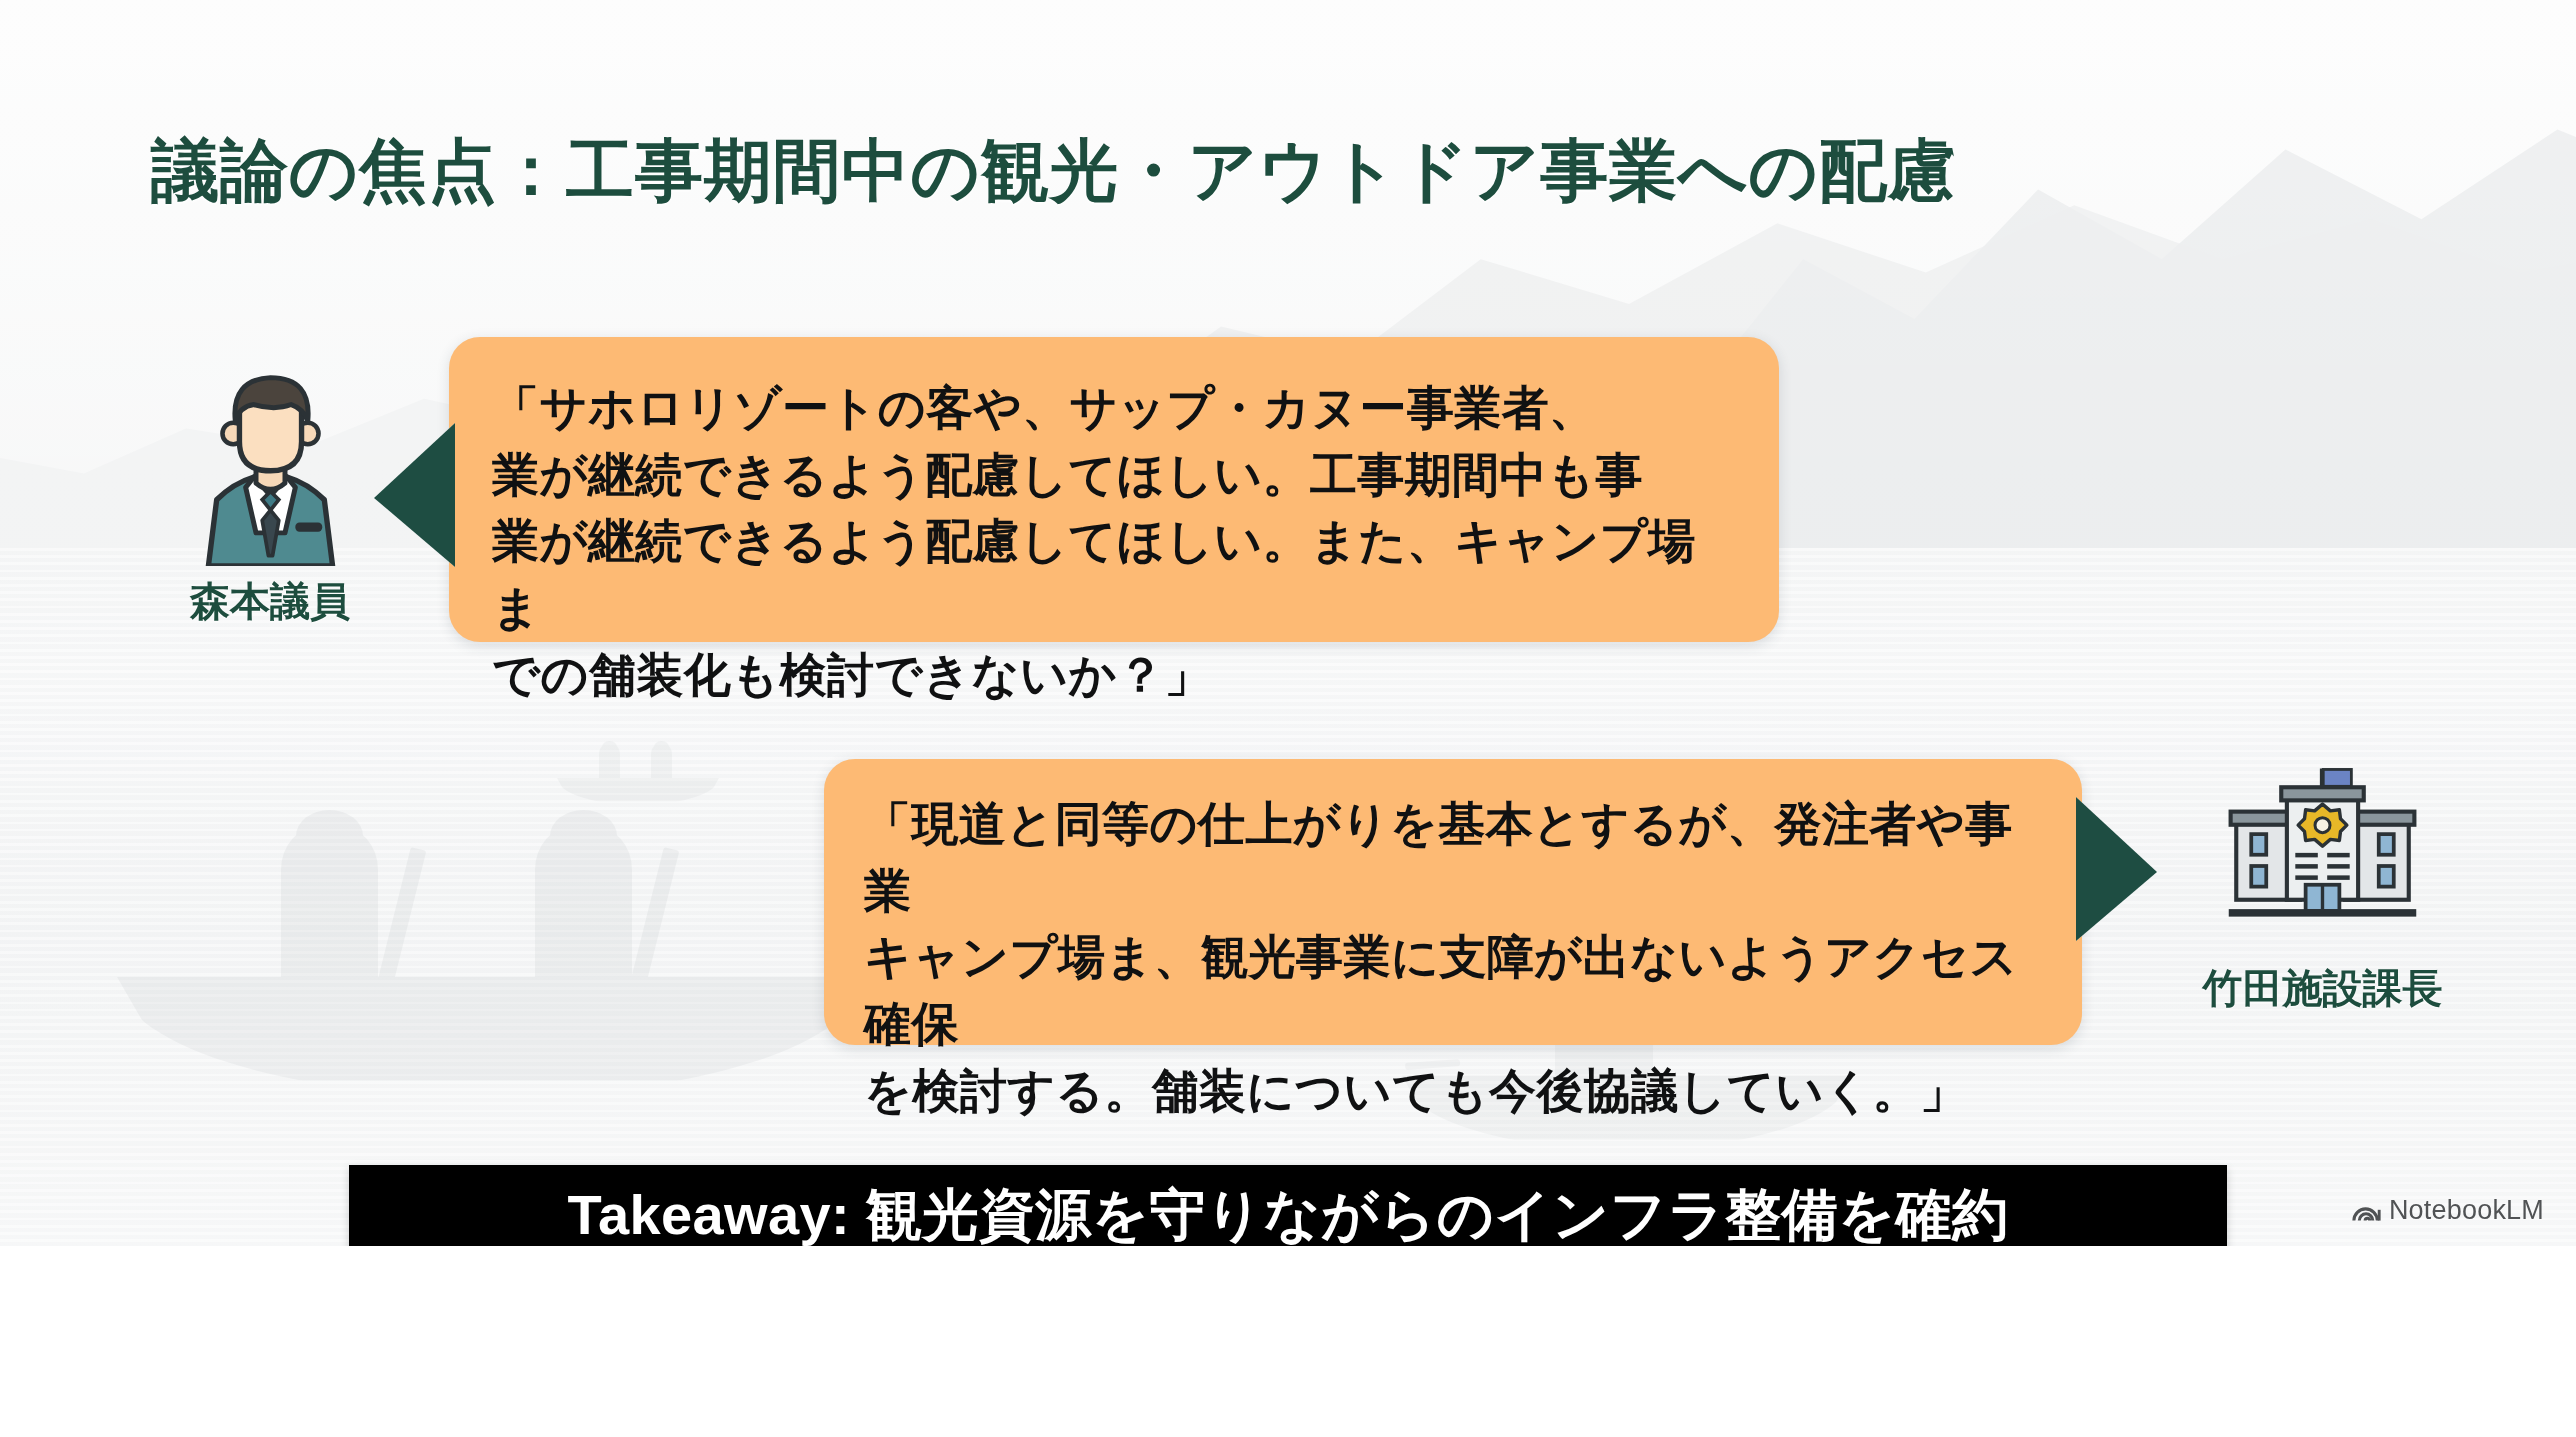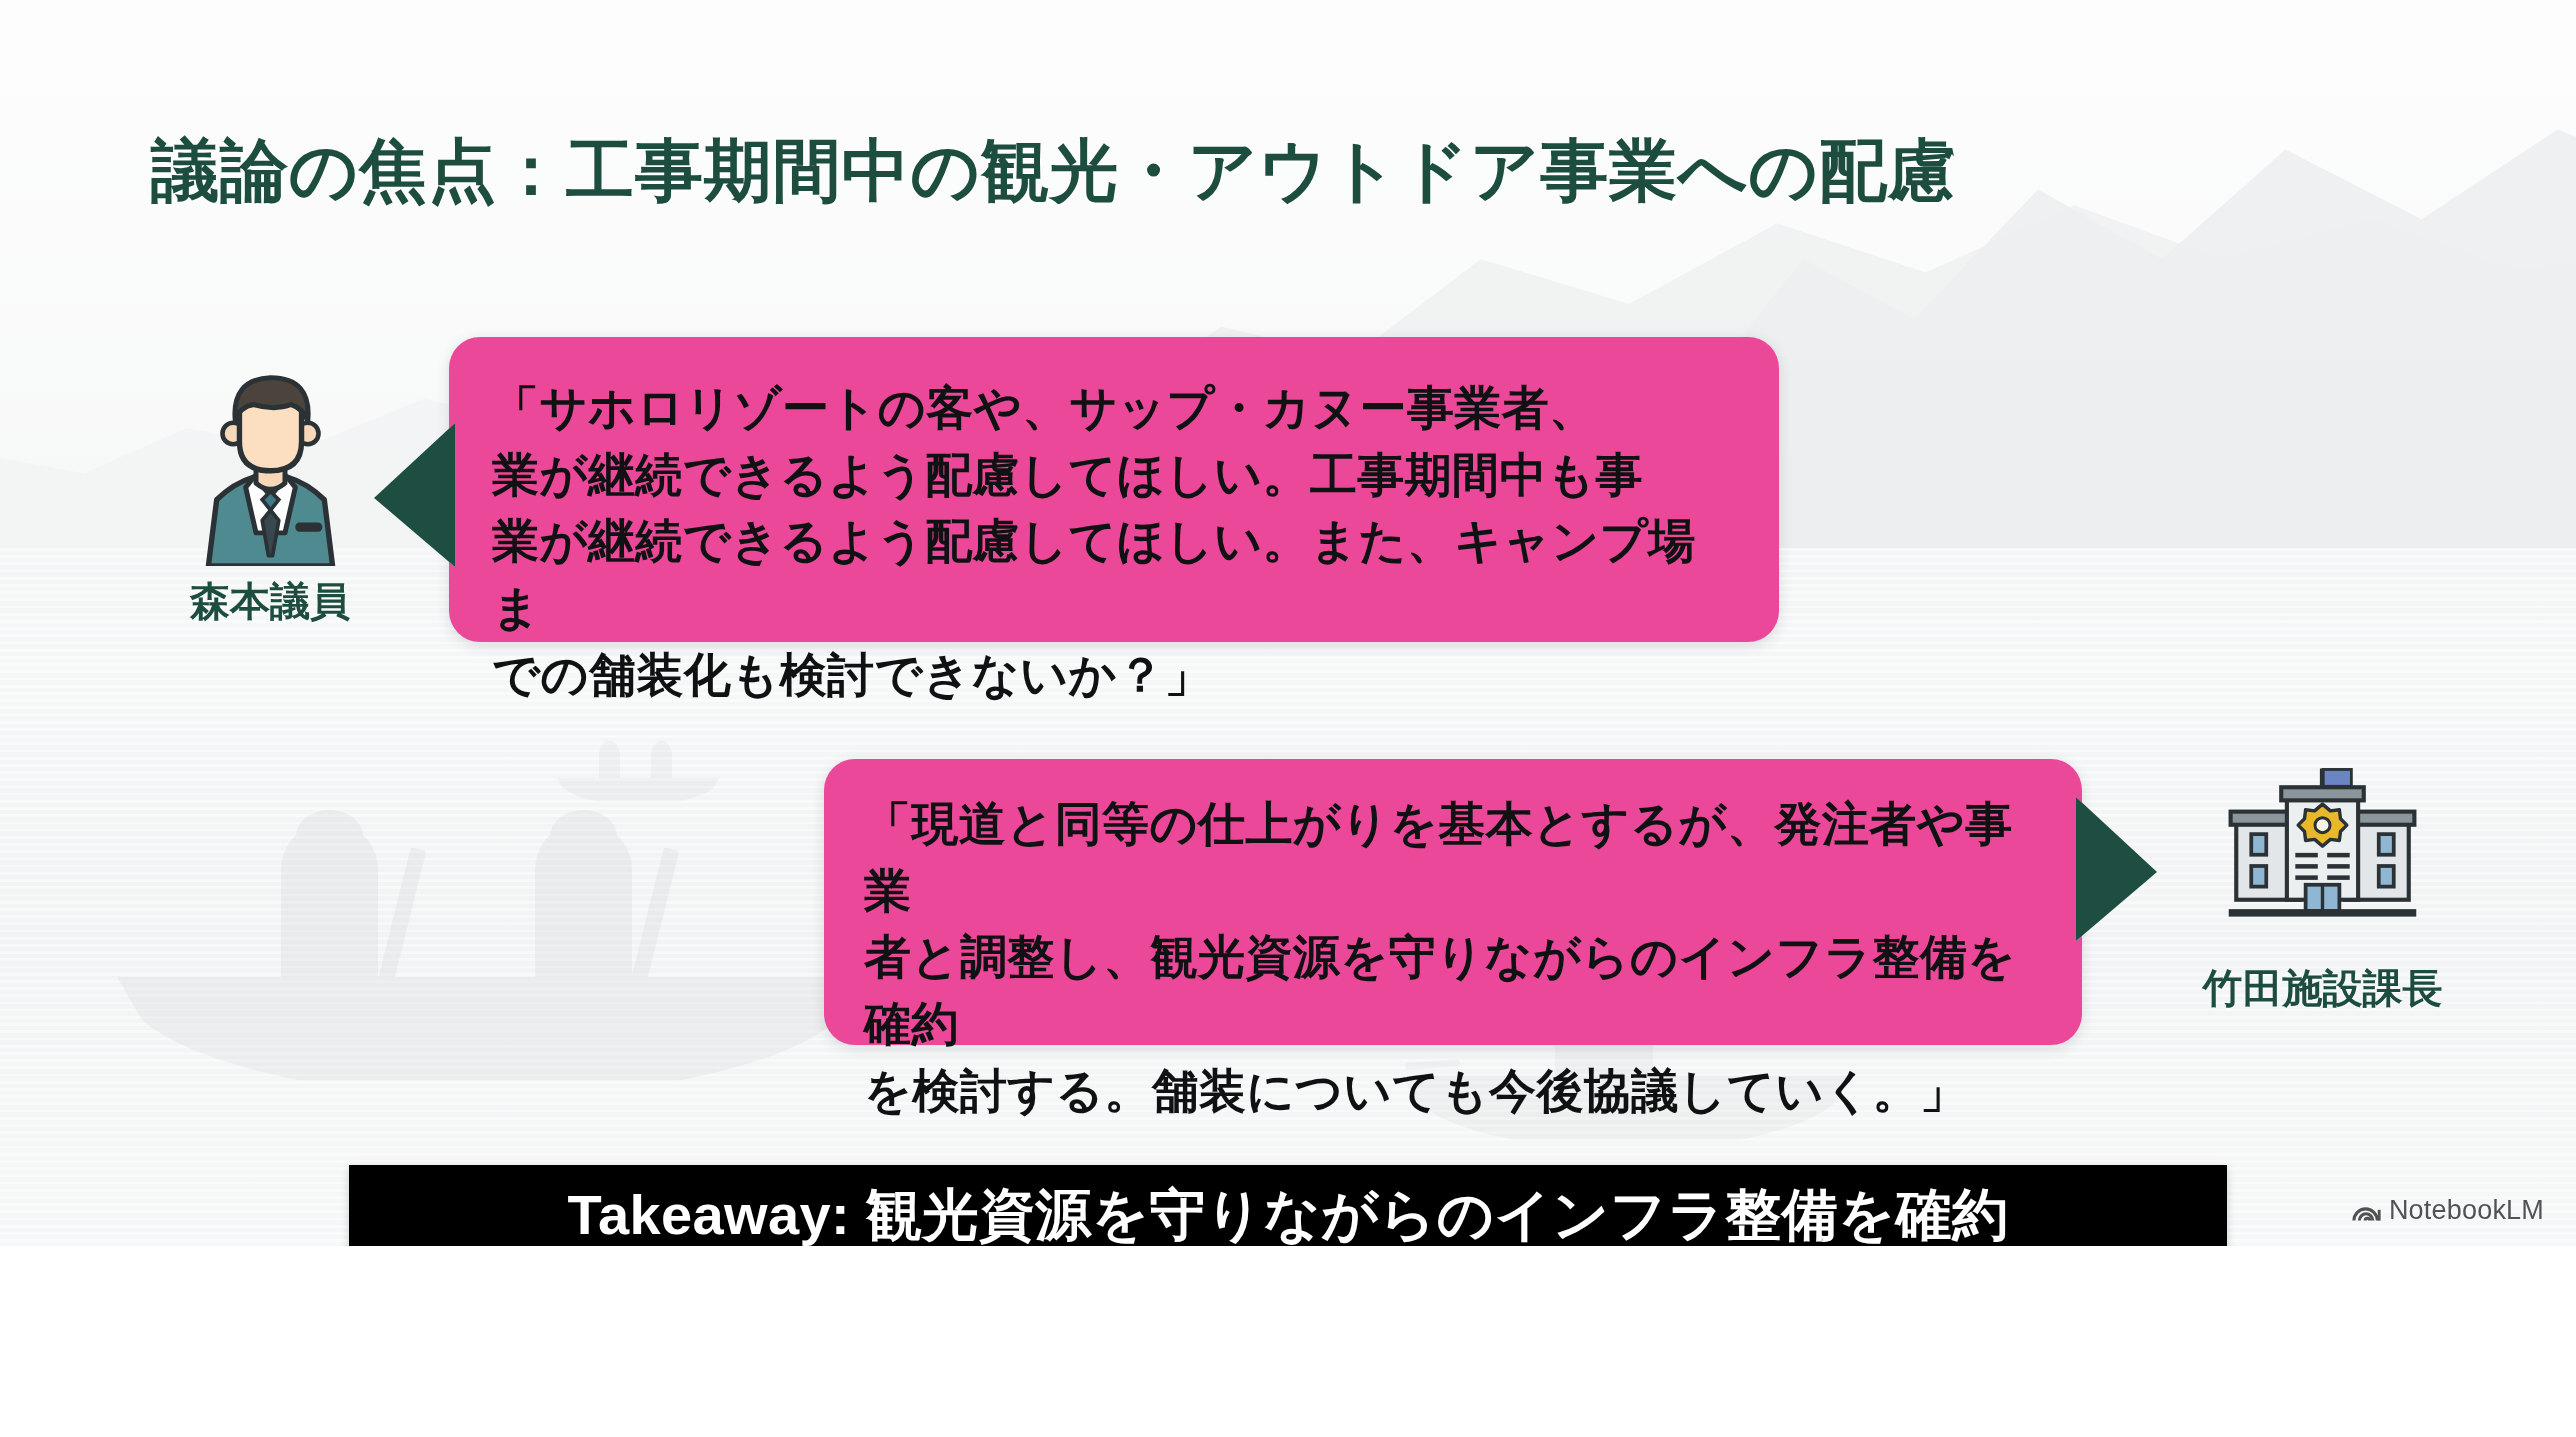--- a/index.html
+++ b/index.html
@@ -114,21 +114,21 @@
     font-weight: 700;
     letter-spacing: 0.9px;
     color: #1d4d3e;
     white-space: nowrap;
     text-shadow: 0 1.8px 2.7px rgba(255,255,255,.85);
   }
 
   
   .bubble {
     position: absolute;
-    background: #ec4899;
+    background: #fdba74;
     border-radius: 31px;
     box-shadow: 0 3.6px 12.6px rgba(40,60,70,.14);
     box-sizing: border-box;
   }
   
   .bubble:before {
     content:"";
     position:absolute; inset:-4.5px;
     border-radius: 34px;
     background: linear-gradient(100deg, #1e4d42 0%, #1e4d42 30%, #4d7fa6 55%, #5b89ae 100%);
@@ -298,21 +298,21 @@
       <div>業が継続できるよう配慮してほしい。工事期間中も事</div>
       <div>業が継続できるよう配慮してほしい。また、キャンプ場ま</div>
       <div>での舗装化も検討できないか？」</div>
     </div>
   </div>
 
   <div class="bubble bubble-b" id="bubble-b">
     <div class="tail-right"></div>
     <div class="bubble-text">
       <div>「現道と同等の仕上がりを基本とするが、発注者や事業</div>
-      <div>者と調整し、観光資源を守りながらのインフラ整備を確約</div>
+      <div>キャンプ場ま、観光事業に支障が出ないようアクセス確保</div>
       <div>を検討する。舗装についても今後協議していく。」</div>
     </div>
   </div>
 
   <div class="speaker" id="speaker-right">
     <svg width="225" height="189" viewBox="0 0 120 100">
 
       <rect x="58.6" y="2" width="1.8" height="16" fill="#2b3236"></rect>
       <rect x="60.4" y="2.5" width="15" height="9" fill="#6b84c4" stroke="#2b3236" stroke-width="1.5"></rect>
 

